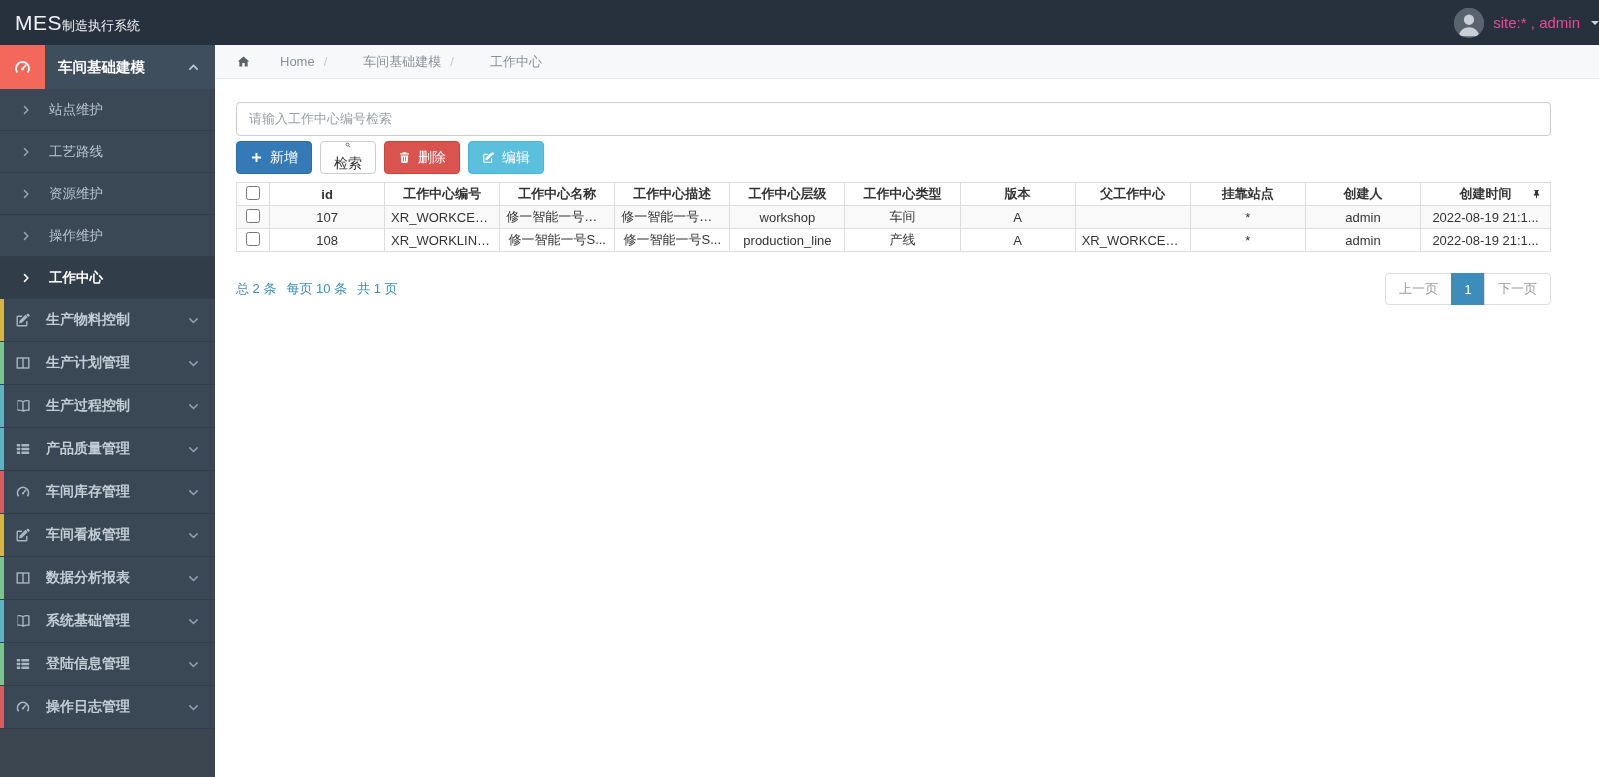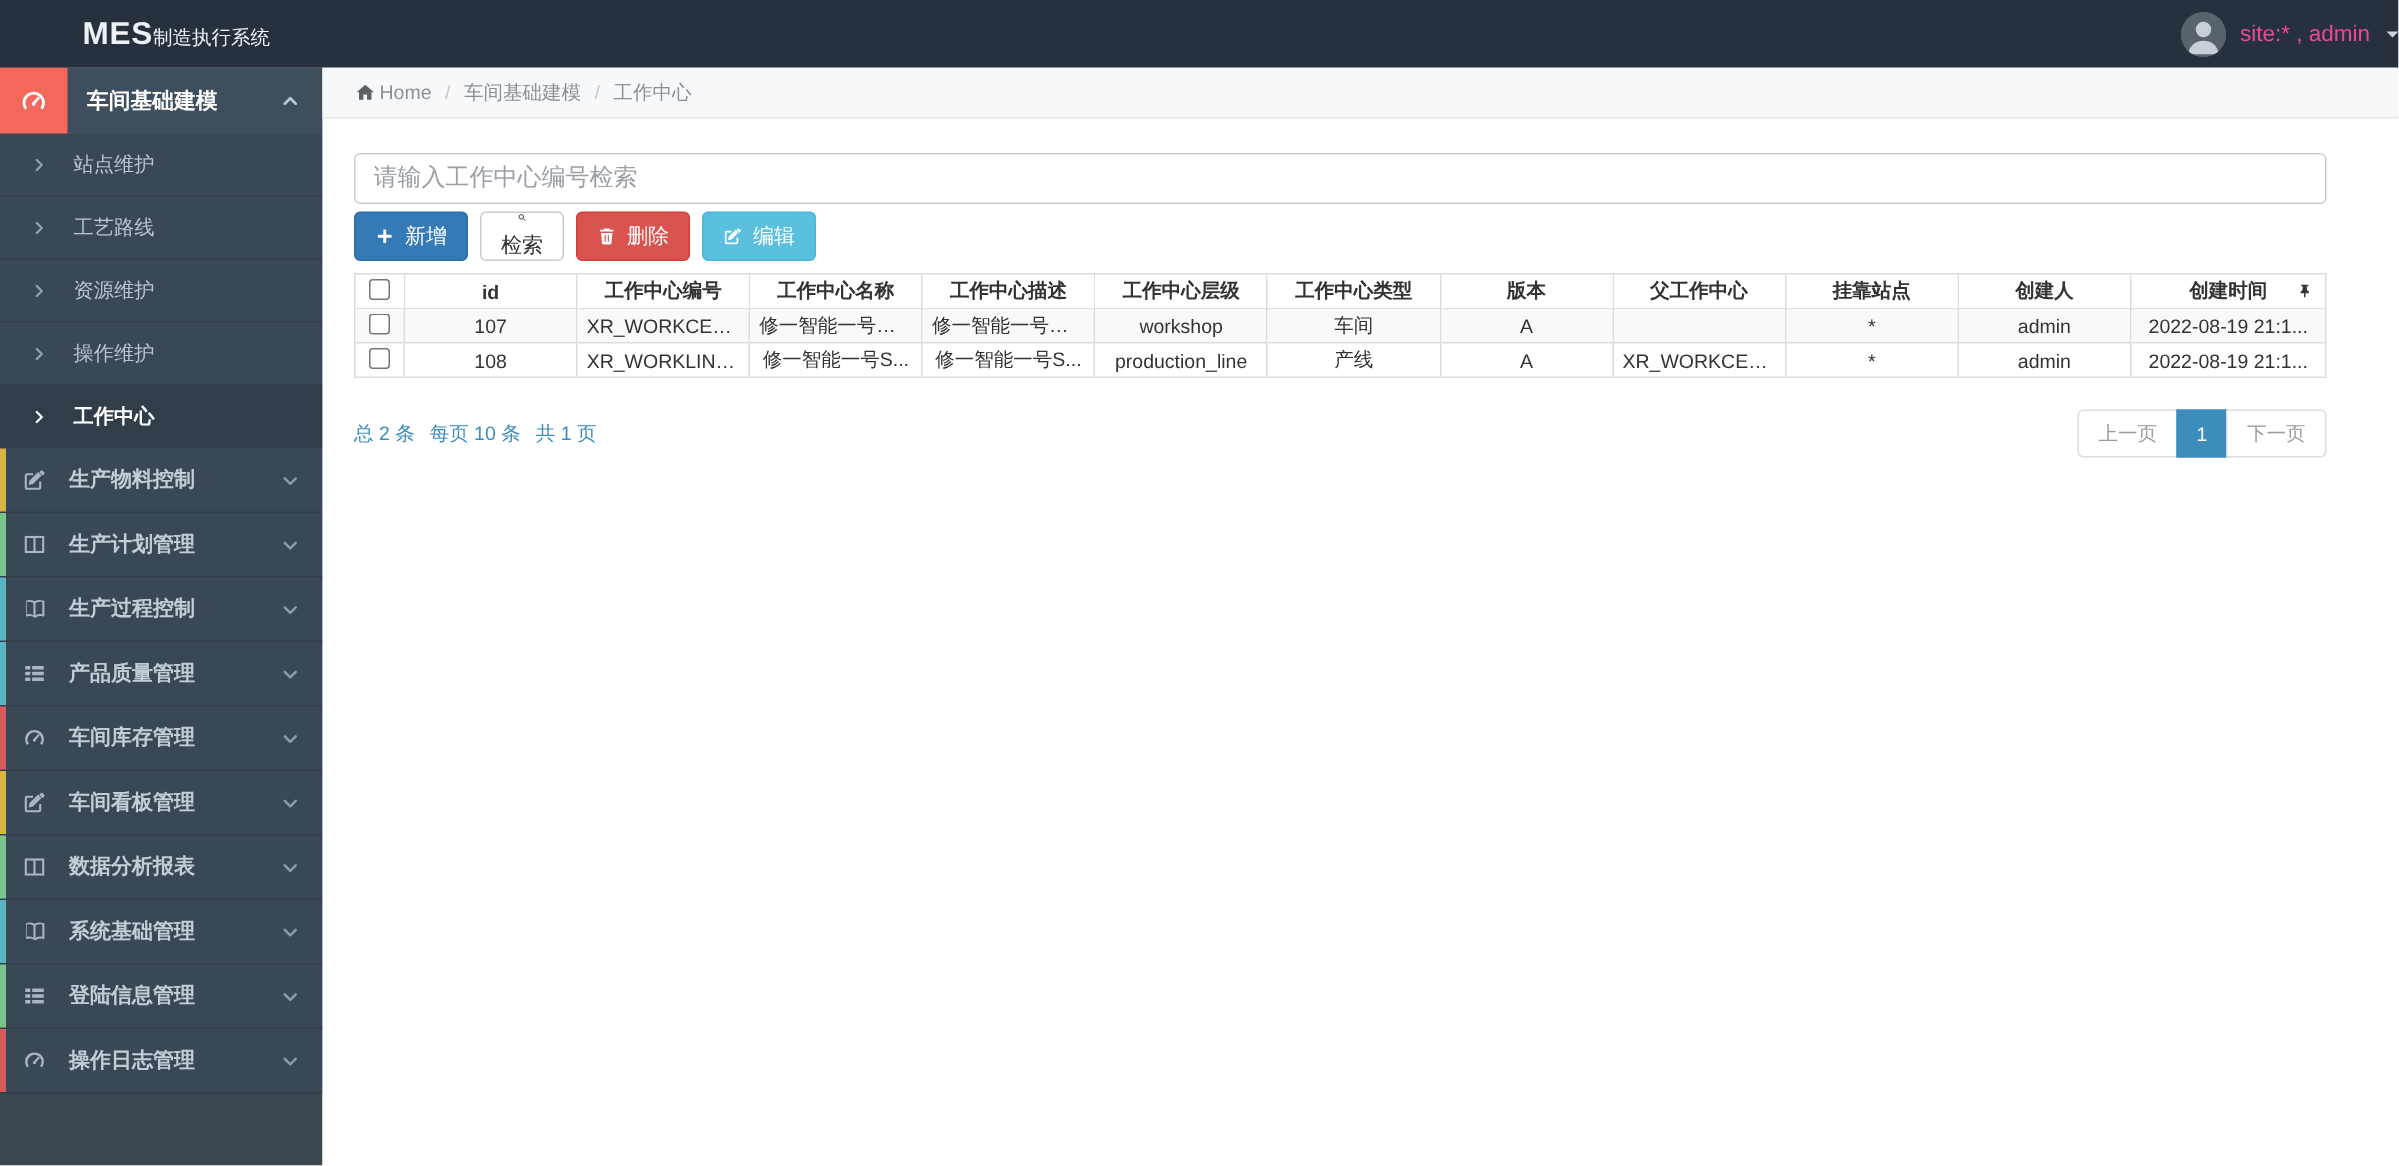--- a/index.html
+++ b/index.html
@@ -11,21 +11,21 @@
   }
   svg { display:block; }
 
   
   .navbar {
     position:absolute; top:0; left:0; width:1599px; height:45px;
     background:#27313e; display:flex; align-items:center; justify-content:space-between;
     z-index:10;
   }
   .brand { padding-left:15px; color:#eef2f6; display:flex; align-items:baseline; }
-  .brand-mes { font-size:21px; font-weight:bold; letter-spacing:.5px;margin-left:40px; }
+  .brand-mes { font-size:21px; font-weight:normal; letter-spacing:.5px; }
   .brand-rest { font-size:13px; font-weight:normal; }
   .user-area { display:flex; align-items:center; gap:9px; cursor:pointer; color:#ec4899; font-size:15px;text-align:center; }
   .avatar { width:30px; height:30px; border-radius:50%; background:#59636e; overflow:hidden; flex:0 0 auto; }
   .caret-down { width:0; height:0; border-left:4px solid transparent; border-right:4px solid transparent; border-top:4px solid #ccd6e0; margin-left:2px; }
 
   
   .sidebar { position:absolute; top:45px; left:0; width:215px; height:732px; background:#3c4650; }
   .group-header { height:44px; background:#3f4e5d; display:flex; align-items:center; position:relative; cursor:pointer; }
   .group-header .icon-block { width:45px; height:44px; background:#f4685c; color:#fff; display:flex; align-items:center; justify-content:center; }
   .group-header .g-label { color:#fff; font-weight:bold; font-size:14.5px; margin-left:13px; }
@@ -50,29 +50,29 @@
   .group-item:nth-of-type(9)::before { background:#7cc48e; }
   .group-item:nth-of-type(10)::before { background:#d95c5c; }
   .group-item .gicon { width:46px; display:flex; justify-content:center; color:#a9b5c0; }
   .group-item .g-label { font-weight:bold; font-size:14px; }
   .group-item .chev { position:absolute; right:15px; color:#8d9cab; }
 
   
   .main { position:absolute; left:215px; top:45px; width:1384px; height:732px; background:#ffffff; }
   .breadcrumb { height:34px; background:#f7f8f9; border-bottom:1px solid #e4e6e8; display:flex; align-items:center; padding-left:22px; font-size:13px; color:#8a9097; }
   .breadcrumb .home-icon { color:#5b6166; margin-right:3px; }
-  .crumb { cursor:pointer; }
+  .crumb { cursor:pointer;margin-left:27px; }
   .crumb.current { cursor:default; color:#8a9097; }
   .crumb-sep { margin:0 9px; color:#c3c9cd; }
 
   .content { padding:23px 48px 0 21px; }
   .search-input {
     width:100%; height:34px; border:1px solid #cccccc; border-radius:4px;
-    padding:0 12px; font-size:16px; color:#555; outline:none;
-    font-family:Liberation Sans, sans-serif;
+    padding:0 12px; font-size:13px; color:#555; outline:none;
+    font-family:Liberation Mono, monospace;
   }
   .search-input::placeholder { color:#9aa0a6; }
 
   .toolbar { margin-top:5px; display:flex; gap:8px; }
   .btn { height:33px; display:inline-flex; align-items:center; gap:7px; padding:0 13px;
          border-radius:4px; font-size:14px; border:1px solid transparent; cursor:pointer;
          font-family:inherit; }
   .btn-primary { background:#337ab7; border-color:#2e6da4; color:#fff; }
   .btn-default { background:#ffffff; border-color:#cccccc; color:#333;flex-direction:column; }
   .btn-danger  { background:#d9534f; border-color:#d43f3a; color:#fff; }

